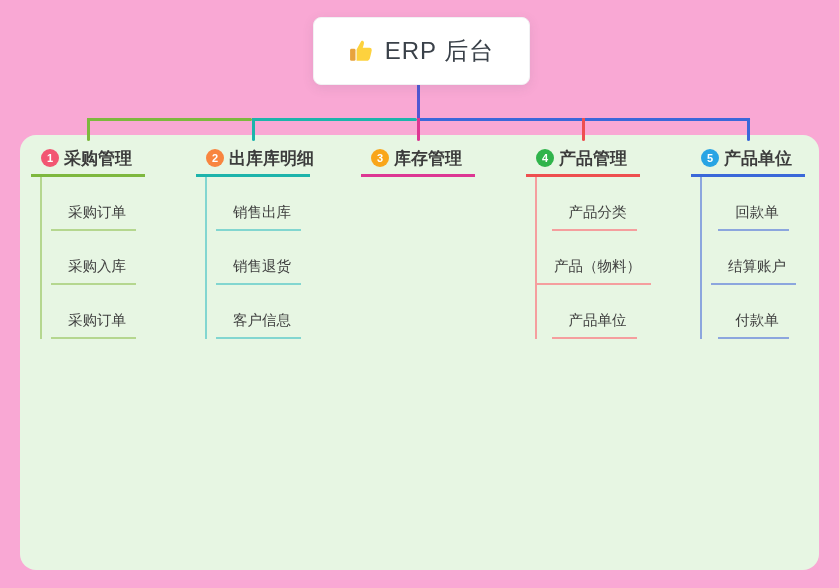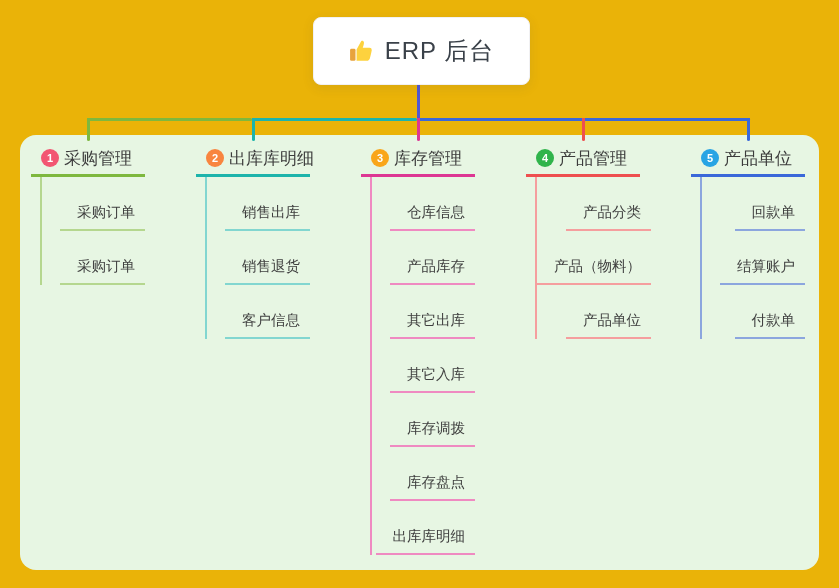--- a/index.html
+++ b/index.html
@@ -1,17 +1,17 @@
 <!DOCTYPE html>
 <html><head>
 <meta charset="utf-8">
 <style>
   html,body{margin:0;padding:0;background:#ffffff;}
   body{font-family:"Liberation Sans","DejaVu Sans",sans-serif;}
-  .canvas{position:relative;width:839px;height:588px;background:#eab308;overflow:hidden;}
+  .canvas{position:relative;width:839px;height:588px;background:#f9a8d4;overflow:hidden;}
 
   .panel{position:absolute;left:20px;top:135px;width:799px;height:435px;
          background:#e7f6e3;border-radius:16px;}
 
   .root-node{position:absolute;left:313px;top:17px;width:215px;height:66px;
              background:#ffffff;border:1px solid #f1f1f3;border-radius:8px;
              box-shadow:0 3px 12px rgba(60,70,90,.10);
              display:flex;align-items:center;justify-content:center;gap:10px;
              cursor:pointer;z-index:3;}
   .root-title{font-size:24px;color:#3a4149;font-weight:500;letter-spacing:1px;}
@@ -22,24 +22,24 @@
   .bus{height:3px;top:118px;border-radius:2px;}
   .drop{width:3px;top:118px;height:23px;border-radius:0 0 2px 2px;}
 
   .branch{position:absolute;top:148px;z-index:2;}
   .branch-head{box-sizing:border-box;width:114px;height:29px;
                display:flex;align-items:center;gap:5px;padding:0 0 6px 10px;
                border-bottom:3px solid var(--main);cursor:pointer;}
   .badge{flex:0 0 auto;width:18px;height:18px;border-radius:50%;
          background:var(--badge);color:#ffffff;font-size:11px;line-height:18px;
          text-align:center;font-weight:700;}
-  .branch-title{font-size:17px;color:#3c3c3c;font-weight:400;white-space:nowrap;}
+  .branch-title{font-size:17px;color:#3c3c3c;font-weight:700;white-space:nowrap;}
 
   .children{margin-left:9px;border-left:2px solid var(--light);
-            display:flex;flex-direction:column;align-items:flex-end;}
+            display:flex;flex-direction:column;align-items:center;}
   .child{box-sizing:border-box;height:54px;display:flex;align-items:flex-end;
          padding:0 10px 7px 17px;border-bottom:2px solid var(--light);
          width:max-content;cursor:pointer;}
   .child-label{font-size:14.5px;color:#3f3f3f;white-space:nowrap;}
 </style>
 </head>
 <body>
 
 <div class="canvas">
 
@@ -71,20 +71,23 @@
       <div class="branch" style="left: 31px; --main: #7eb83e; --light: #b5d78f; --badge: #f25672;">
         <div class="branch-head">
           <span class="badge">1</span>
           <span class="branch-title">采购管理</span>
         </div>
         <div class="children">
           <div class="child">
             <span class="child-label">采购订单</span>
           </div>
           <div class="child">
+            <span class="child-label">采购入库</span>
+          </div>
+          <div class="child">
             <span class="child-label">采购订单</span>
           </div>
         </div>
       </div>
       <div class="branch" style="left: 196px; --main: #1db4ab; --light: #82d6d0; --badge: #f8853f;">
         <div class="branch-head">
           <span class="badge">2</span>
           <span class="branch-title">出库库明细</span>
         </div>
         <div class="children">
@@ -96,43 +99,20 @@
           </div>
           <div class="child">
             <span class="child-label">客户信息</span>
           </div>
         </div>
       </div>
       <div class="branch" style="left: 361px; --main: #dd3793; --light: #ef8ac1; --badge: #f9a61a;">
         <div class="branch-head">
           <span class="badge">3</span>
           <span class="branch-title">库存管理</span>
-        </div>
-        <div class="children">
-          <div class="child">
-            <span class="child-label">仓库信息</span>
-          </div>
-          <div class="child">
-            <span class="child-label">产品库存</span>
-          </div>
-          <div class="child">
-            <span class="child-label">其它出库</span>
-          </div>
-          <div class="child">
-            <span class="child-label">其它入库</span>
-          </div>
-          <div class="child">
-            <span class="child-label">库存调拨</span>
-          </div>
-          <div class="child">
-            <span class="child-label">库存盘点</span>
-          </div>
-          <div class="child">
-            <span class="child-label">出库库明细</span>
-          </div>
         </div>
       </div>
       <div class="branch" style="left: 526px; --main: #ee4f4f; --light: #f59e9e; --badge: #30b44b;">
         <div class="branch-head">
           <span class="badge">4</span>
           <span class="branch-title">产品管理</span>
         </div>
         <div class="children">
           <div class="child">
             <span class="child-label">产品分类</span>

